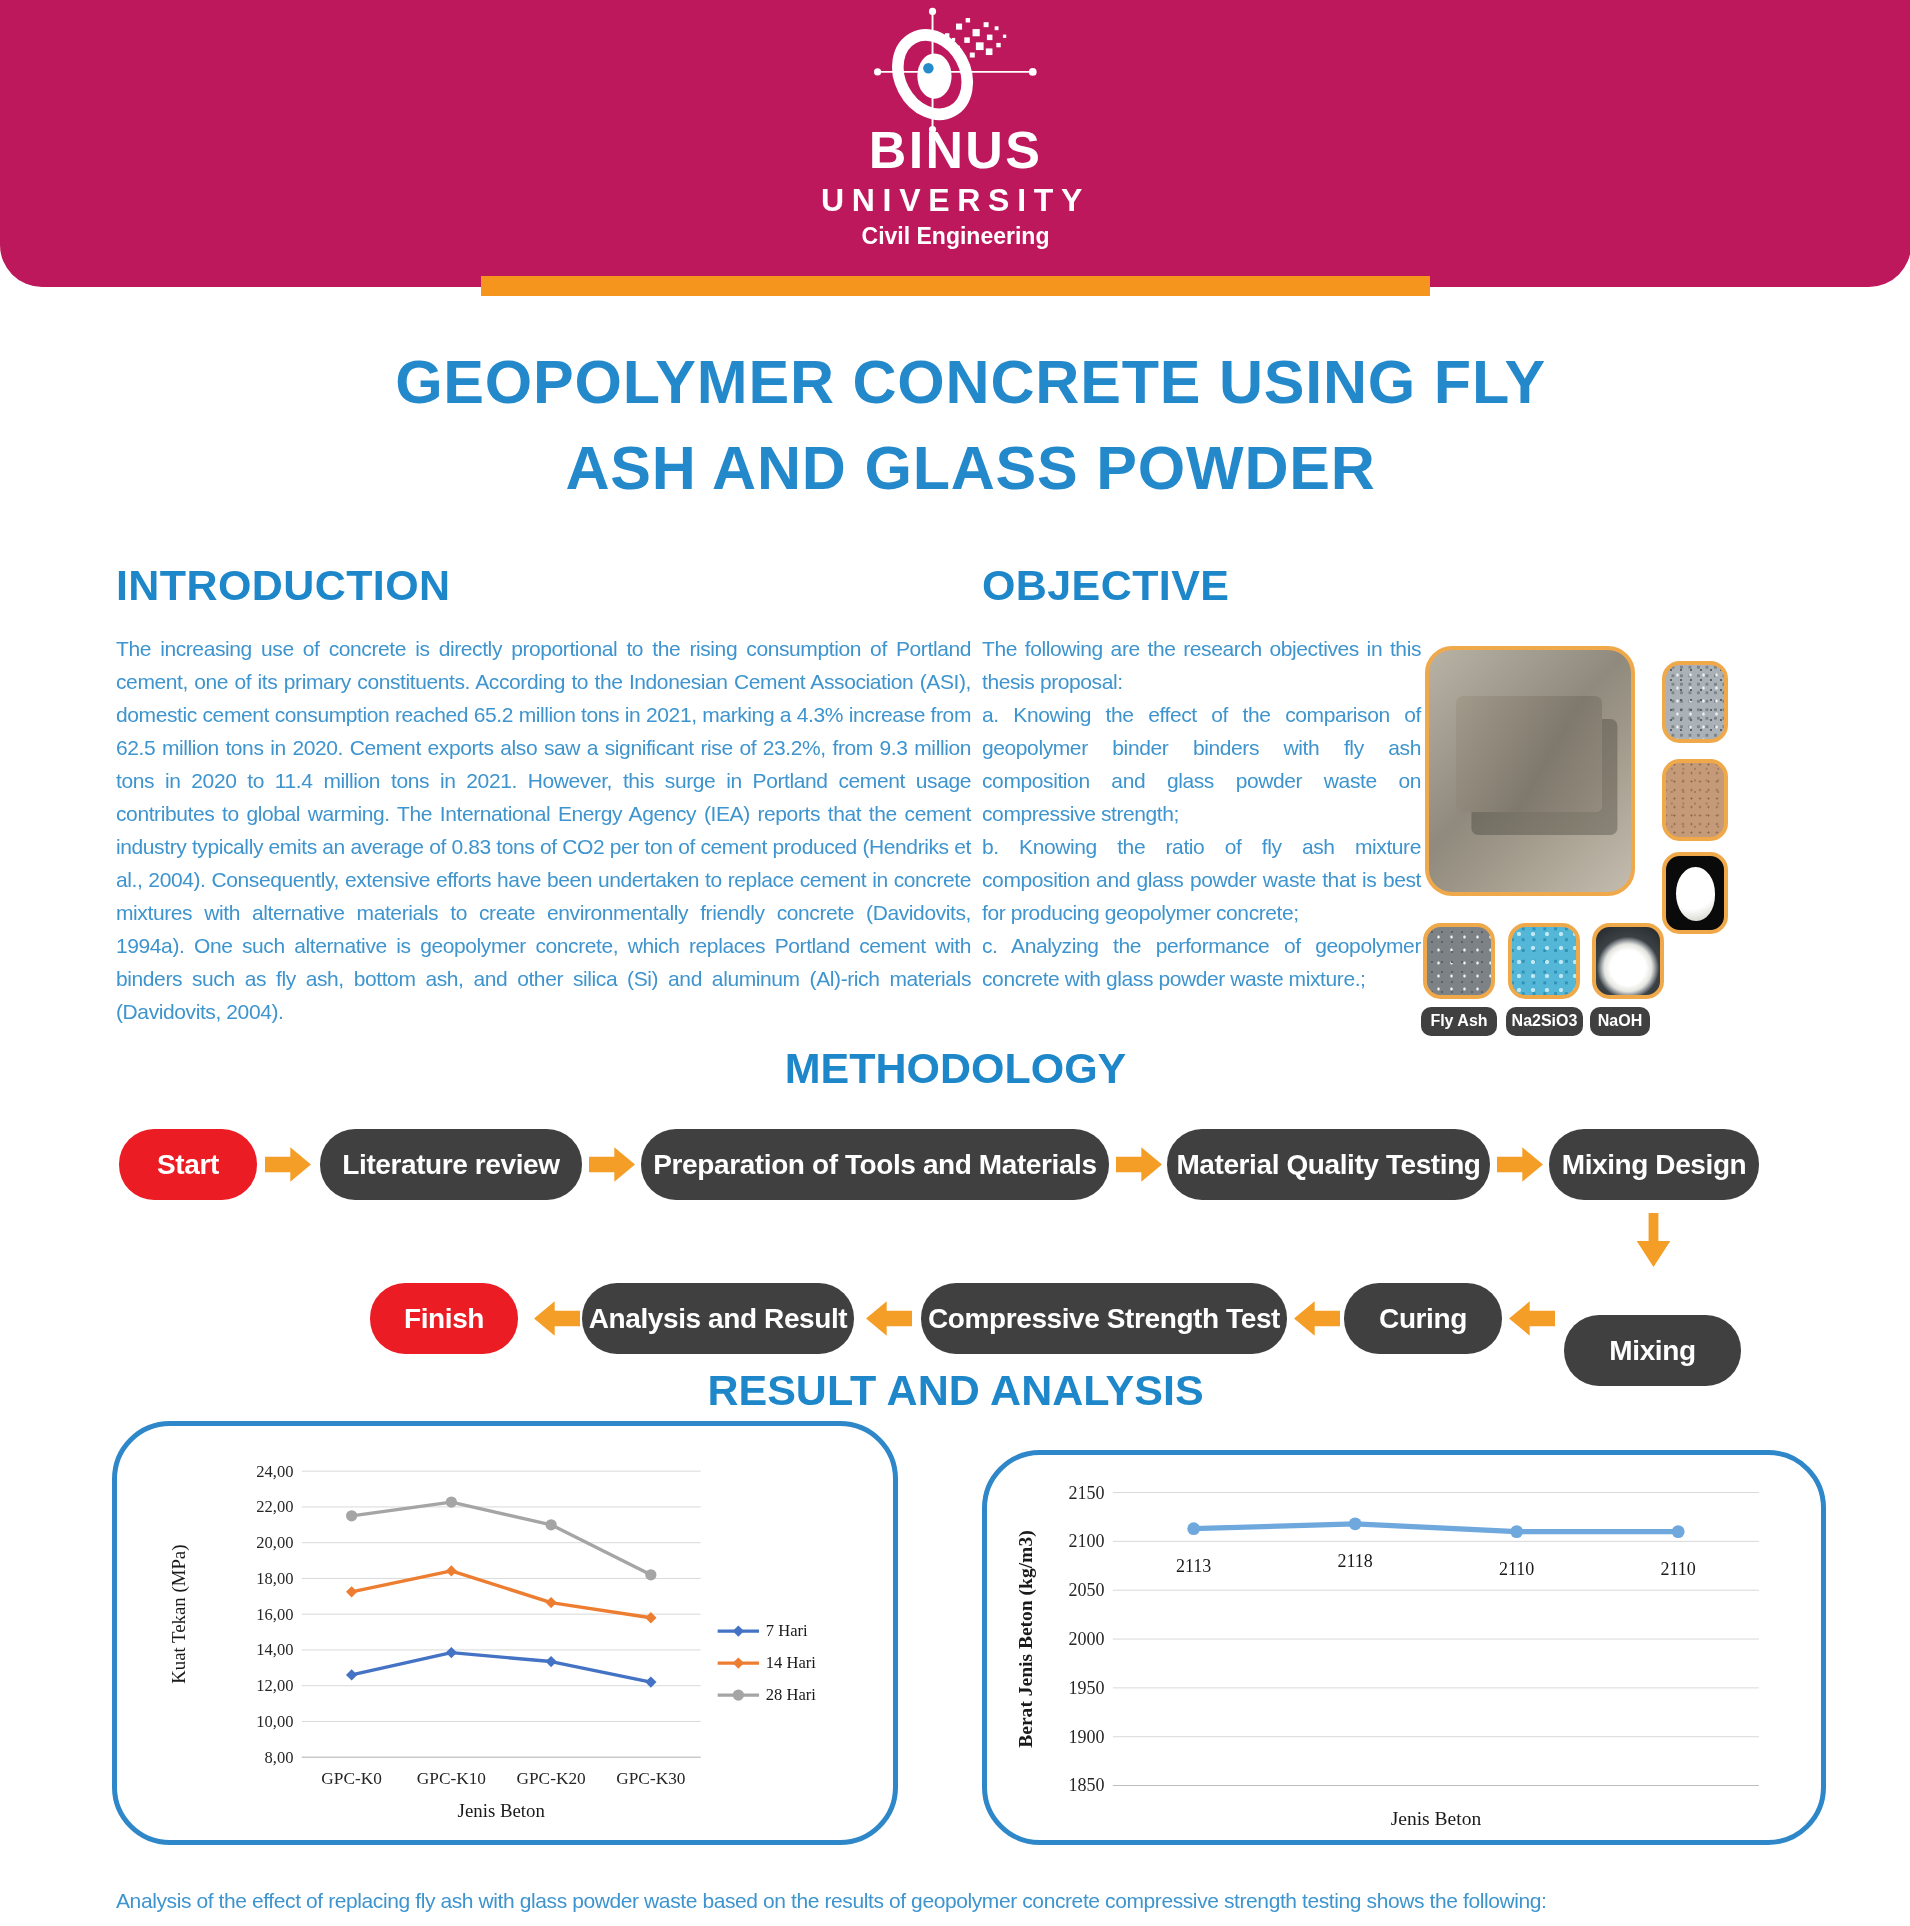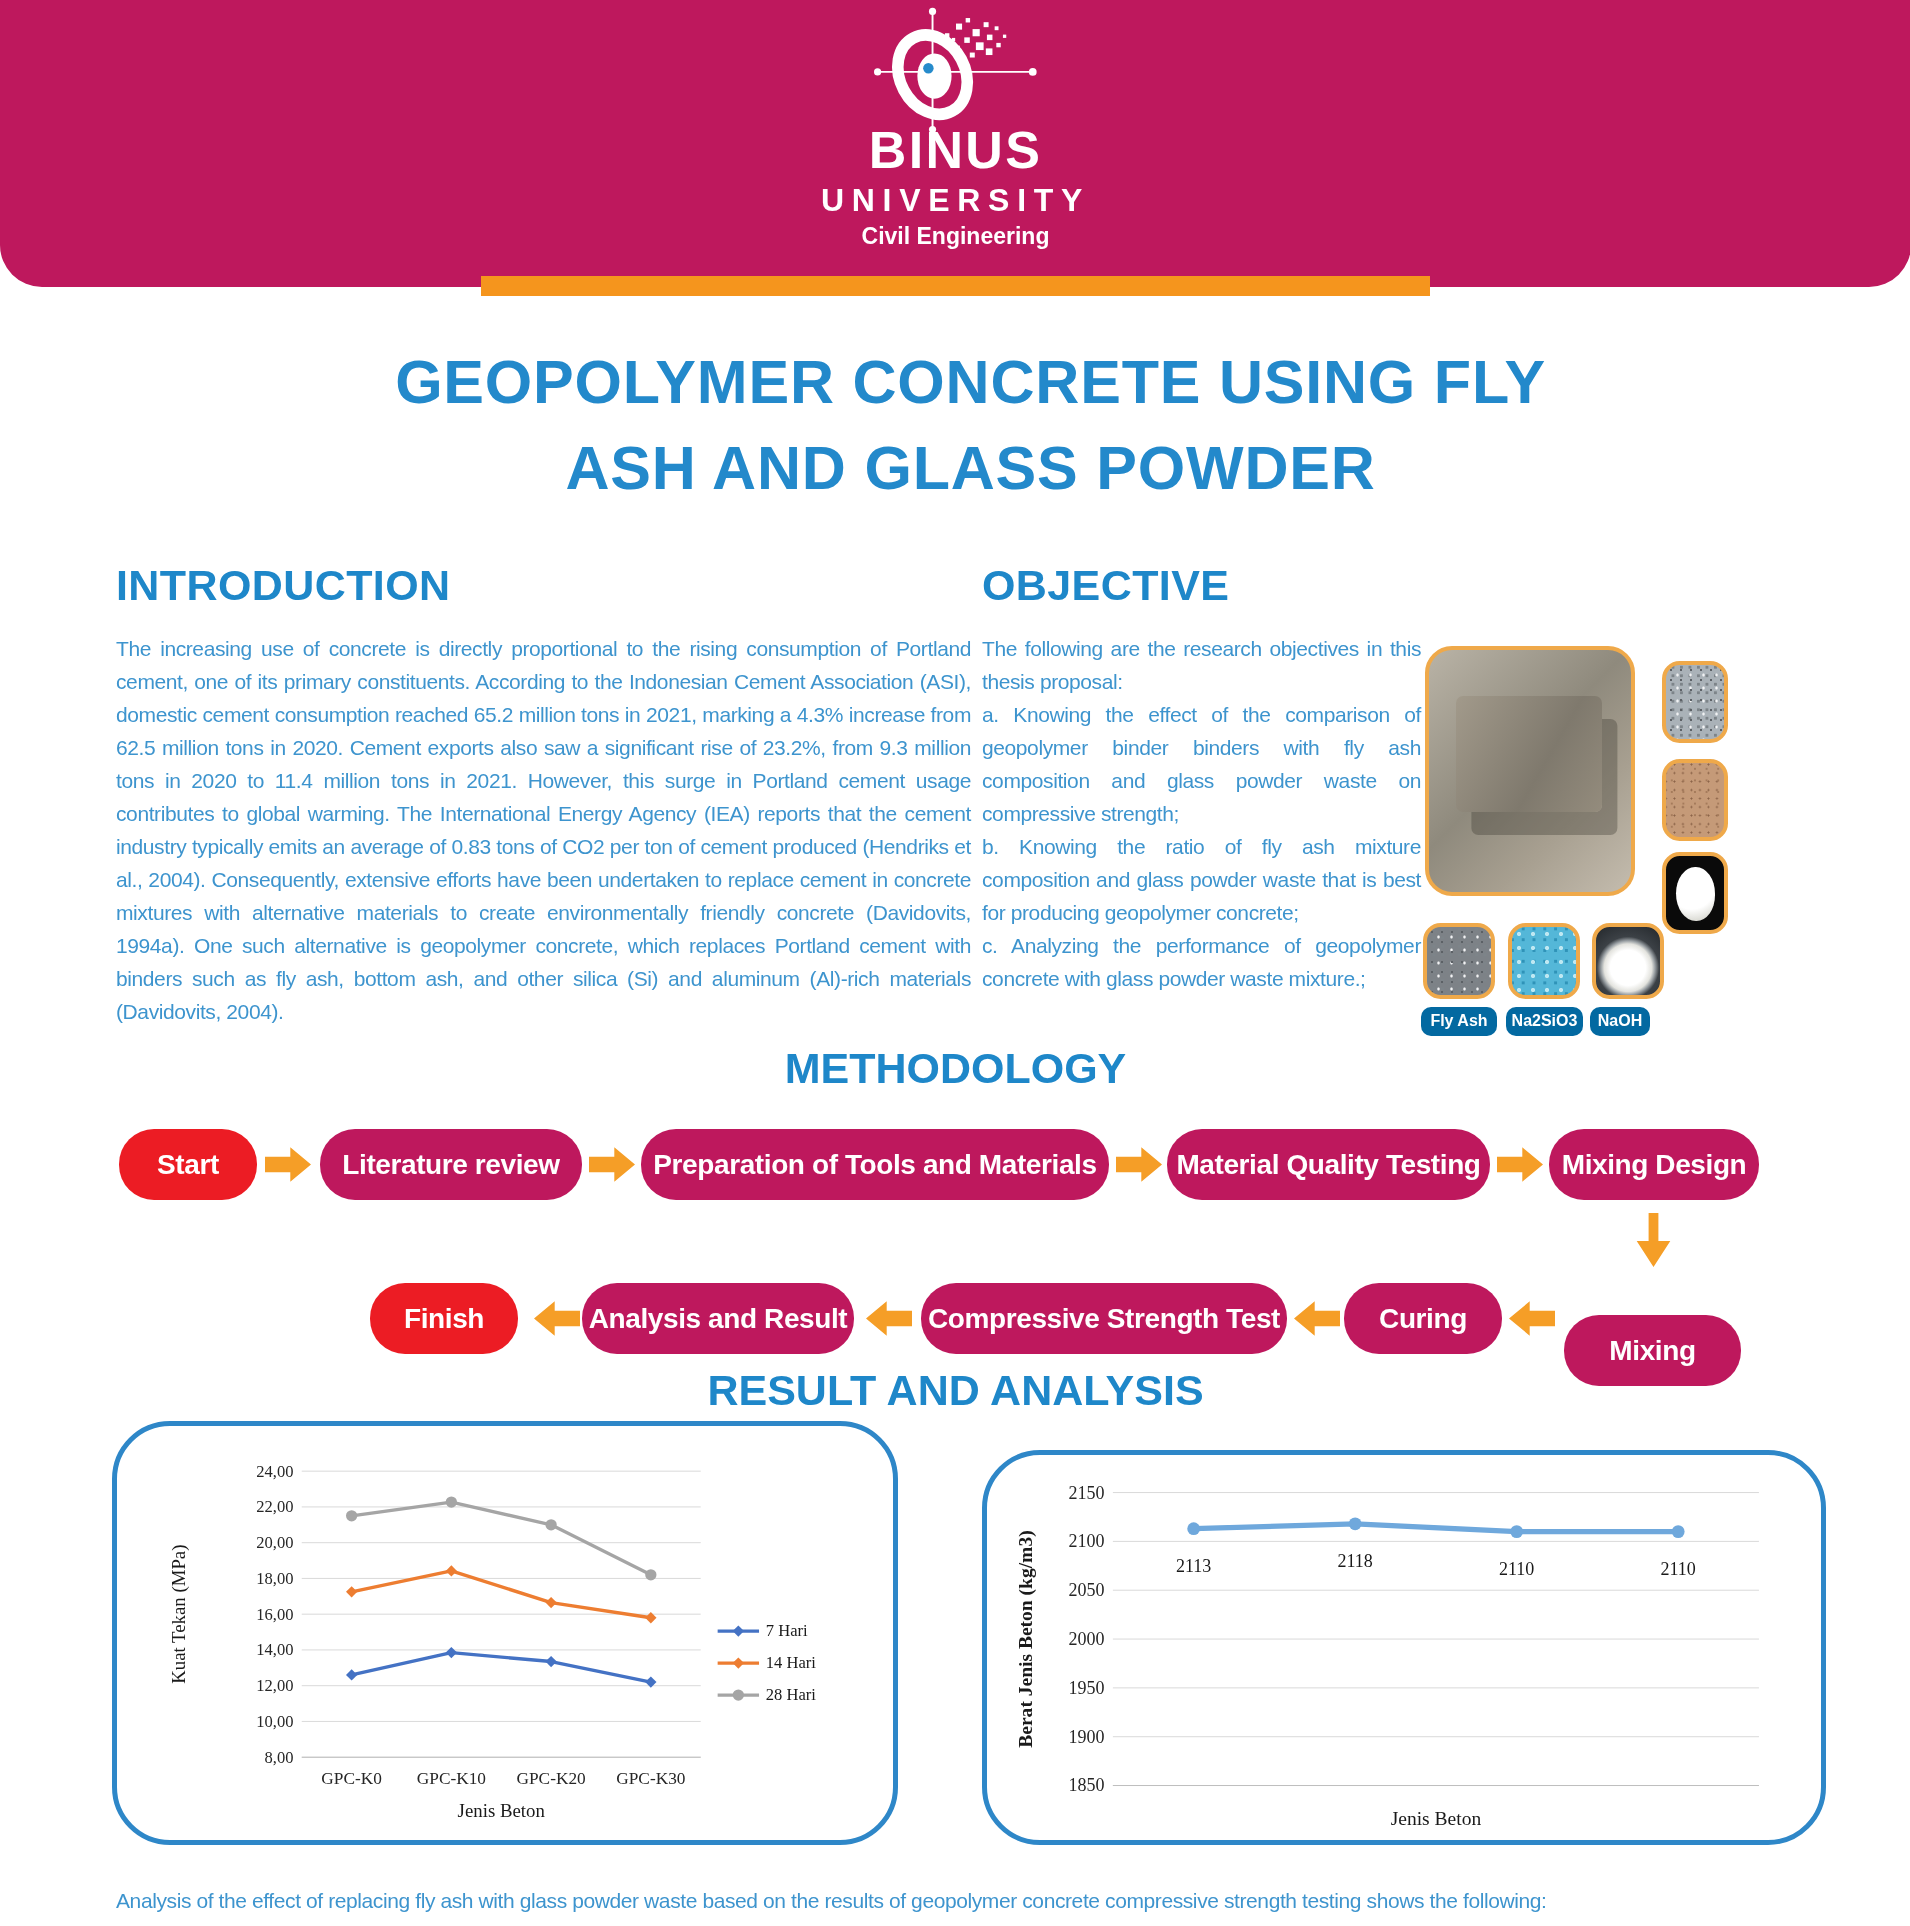--- a/index.html
+++ b/index.html
@@ -70,33 +70,33 @@
     background:radial-gradient(circle at 40% 35%, #ffffff 0 55%, #d9d9d2 85%); }
   .ph-fly { left:1.9px;  top:287px; width:72px; height:76px; background-color:#7d8287; }
   .ph-na  { left:87px; top:287px; width:72px; height:76px;
     background-color:#54b7d8;
     background-image: radial-gradient(circle,#bfe8f2 0 1.9px, transparent 2.3px), radial-gradient(circle,#2f93b8 0 1.5px, transparent 1.9px);
     background-size:14px 14px, 10.8px 10.8px; background-position:0 0, 5.8px 7.3px; }
   .ph-naoh { left:171px; top:287px; width:72px; height:76px;
     background:
       radial-gradient(circle at 50% 60%, #ffffff 0 34%, #e3e3de 46%, #9aa0a4 52%, #3c4146 60%, #23272b 100%); }
   .pill {
-    position:absolute; background:#0369a1; color:#fff; font-weight:bold;
+    position:absolute; background:#404040; color:#fff; font-weight:bold;
     border-radius:10px; display:flex; align-items:center; justify-content:center;
     font-size:16px; letter-spacing:0;
   }
   .pill-right { left:297px; width:123px; height:28.5px; z-index:-1; padding-left:9.2px; }
   .pill-bottom { height:28.5px; top:371px; }
   
   .fnode {
     position:absolute; height:71px; border-radius:35px; color:#fff;
     display:flex; align-items:center; justify-content:center;
     font-size:28px; letter-spacing:-0.4px; white-space:nowrap;font-weight:bold;
   }
-  .fnode-orange { background:#be185d; }
+  .fnode-orange { background:#404040; }
   .fnode-red { background:#EC1C24; }
   .arr { position:absolute; background:#F59E27; }
   .arr-r { width:46px; height:39px; clip-path:polygon(0 30%,55% 30%,55% 6%,100% 50%,55% 94%,55% 70%,0 70%); }
   .arr-l { width:46px; height:39px; clip-path:polygon(100% 30%,45% 30%,45% 6%,0 50%,45% 94%,45% 70%,100% 70%); }
   .arr-d { width:35px; height:54px; clip-path:polygon(36% 0,64% 0,64% 52%,98% 52%,50% 100%,2% 52%,36% 52%); }
   
   .chart-panel {
     position:absolute; border:5.4px solid #2E87C8; border-radius:58px; background:#fff;
   }
   .chart-panel svg { width:100%; height:100%; display:block; }

